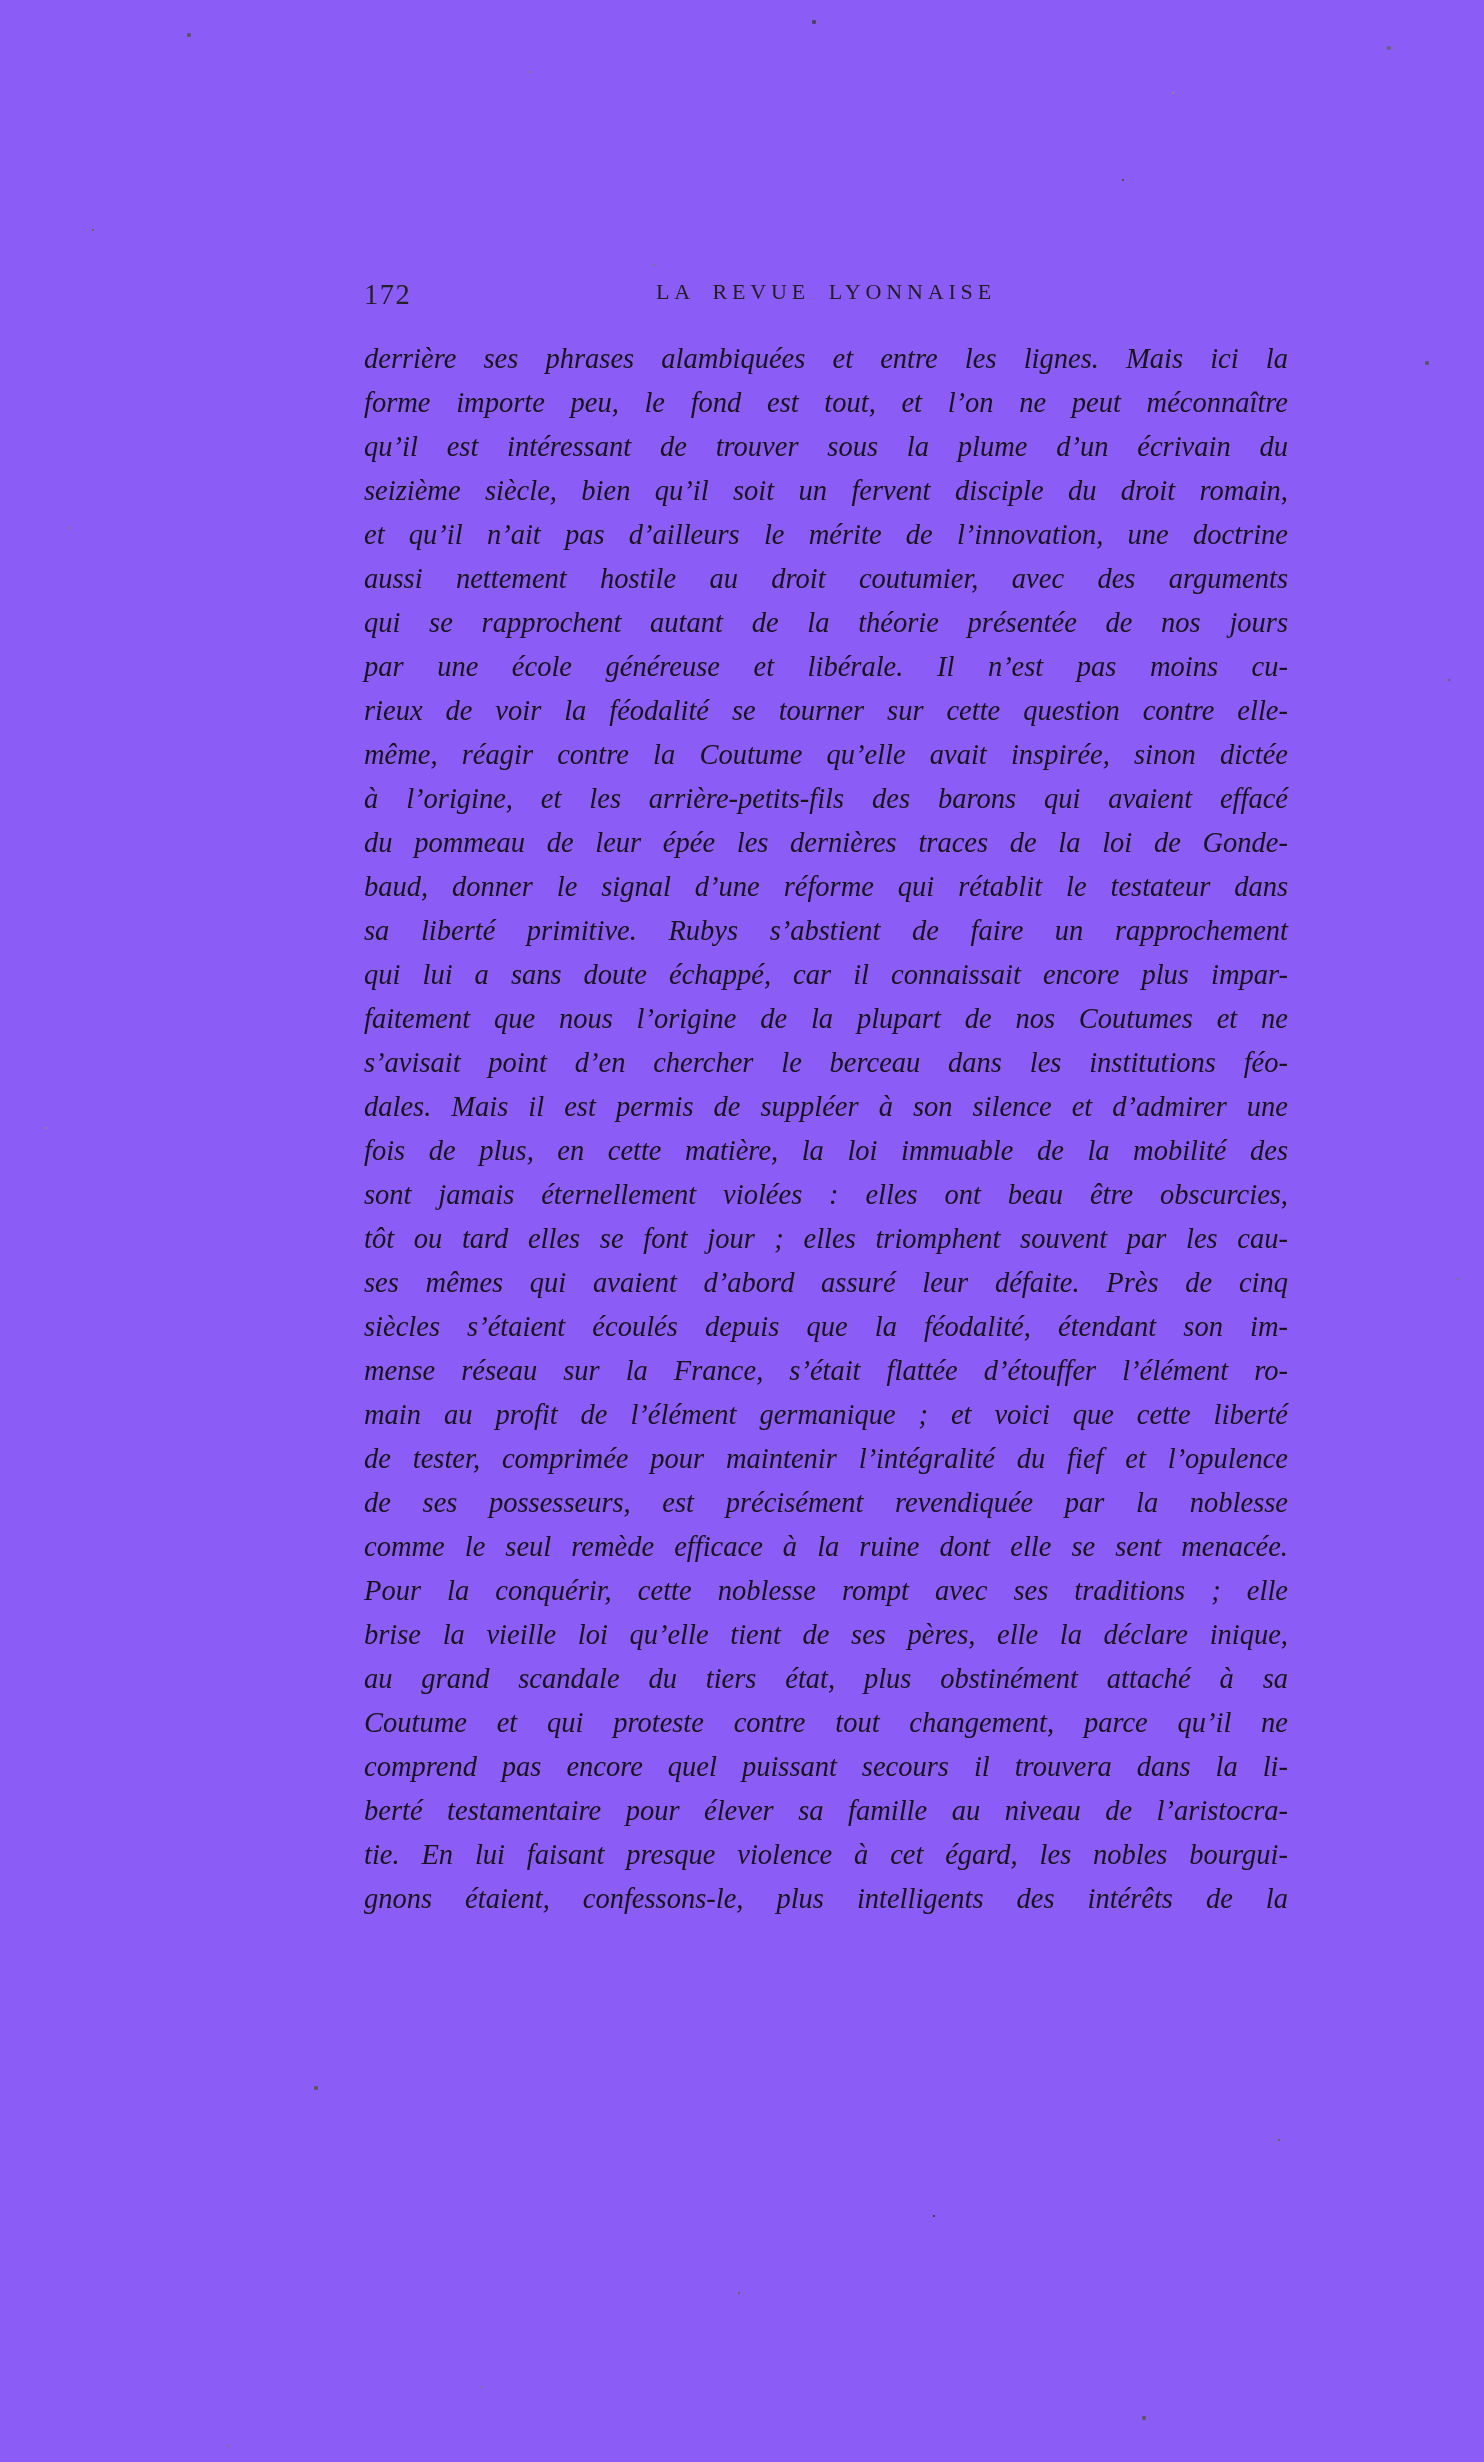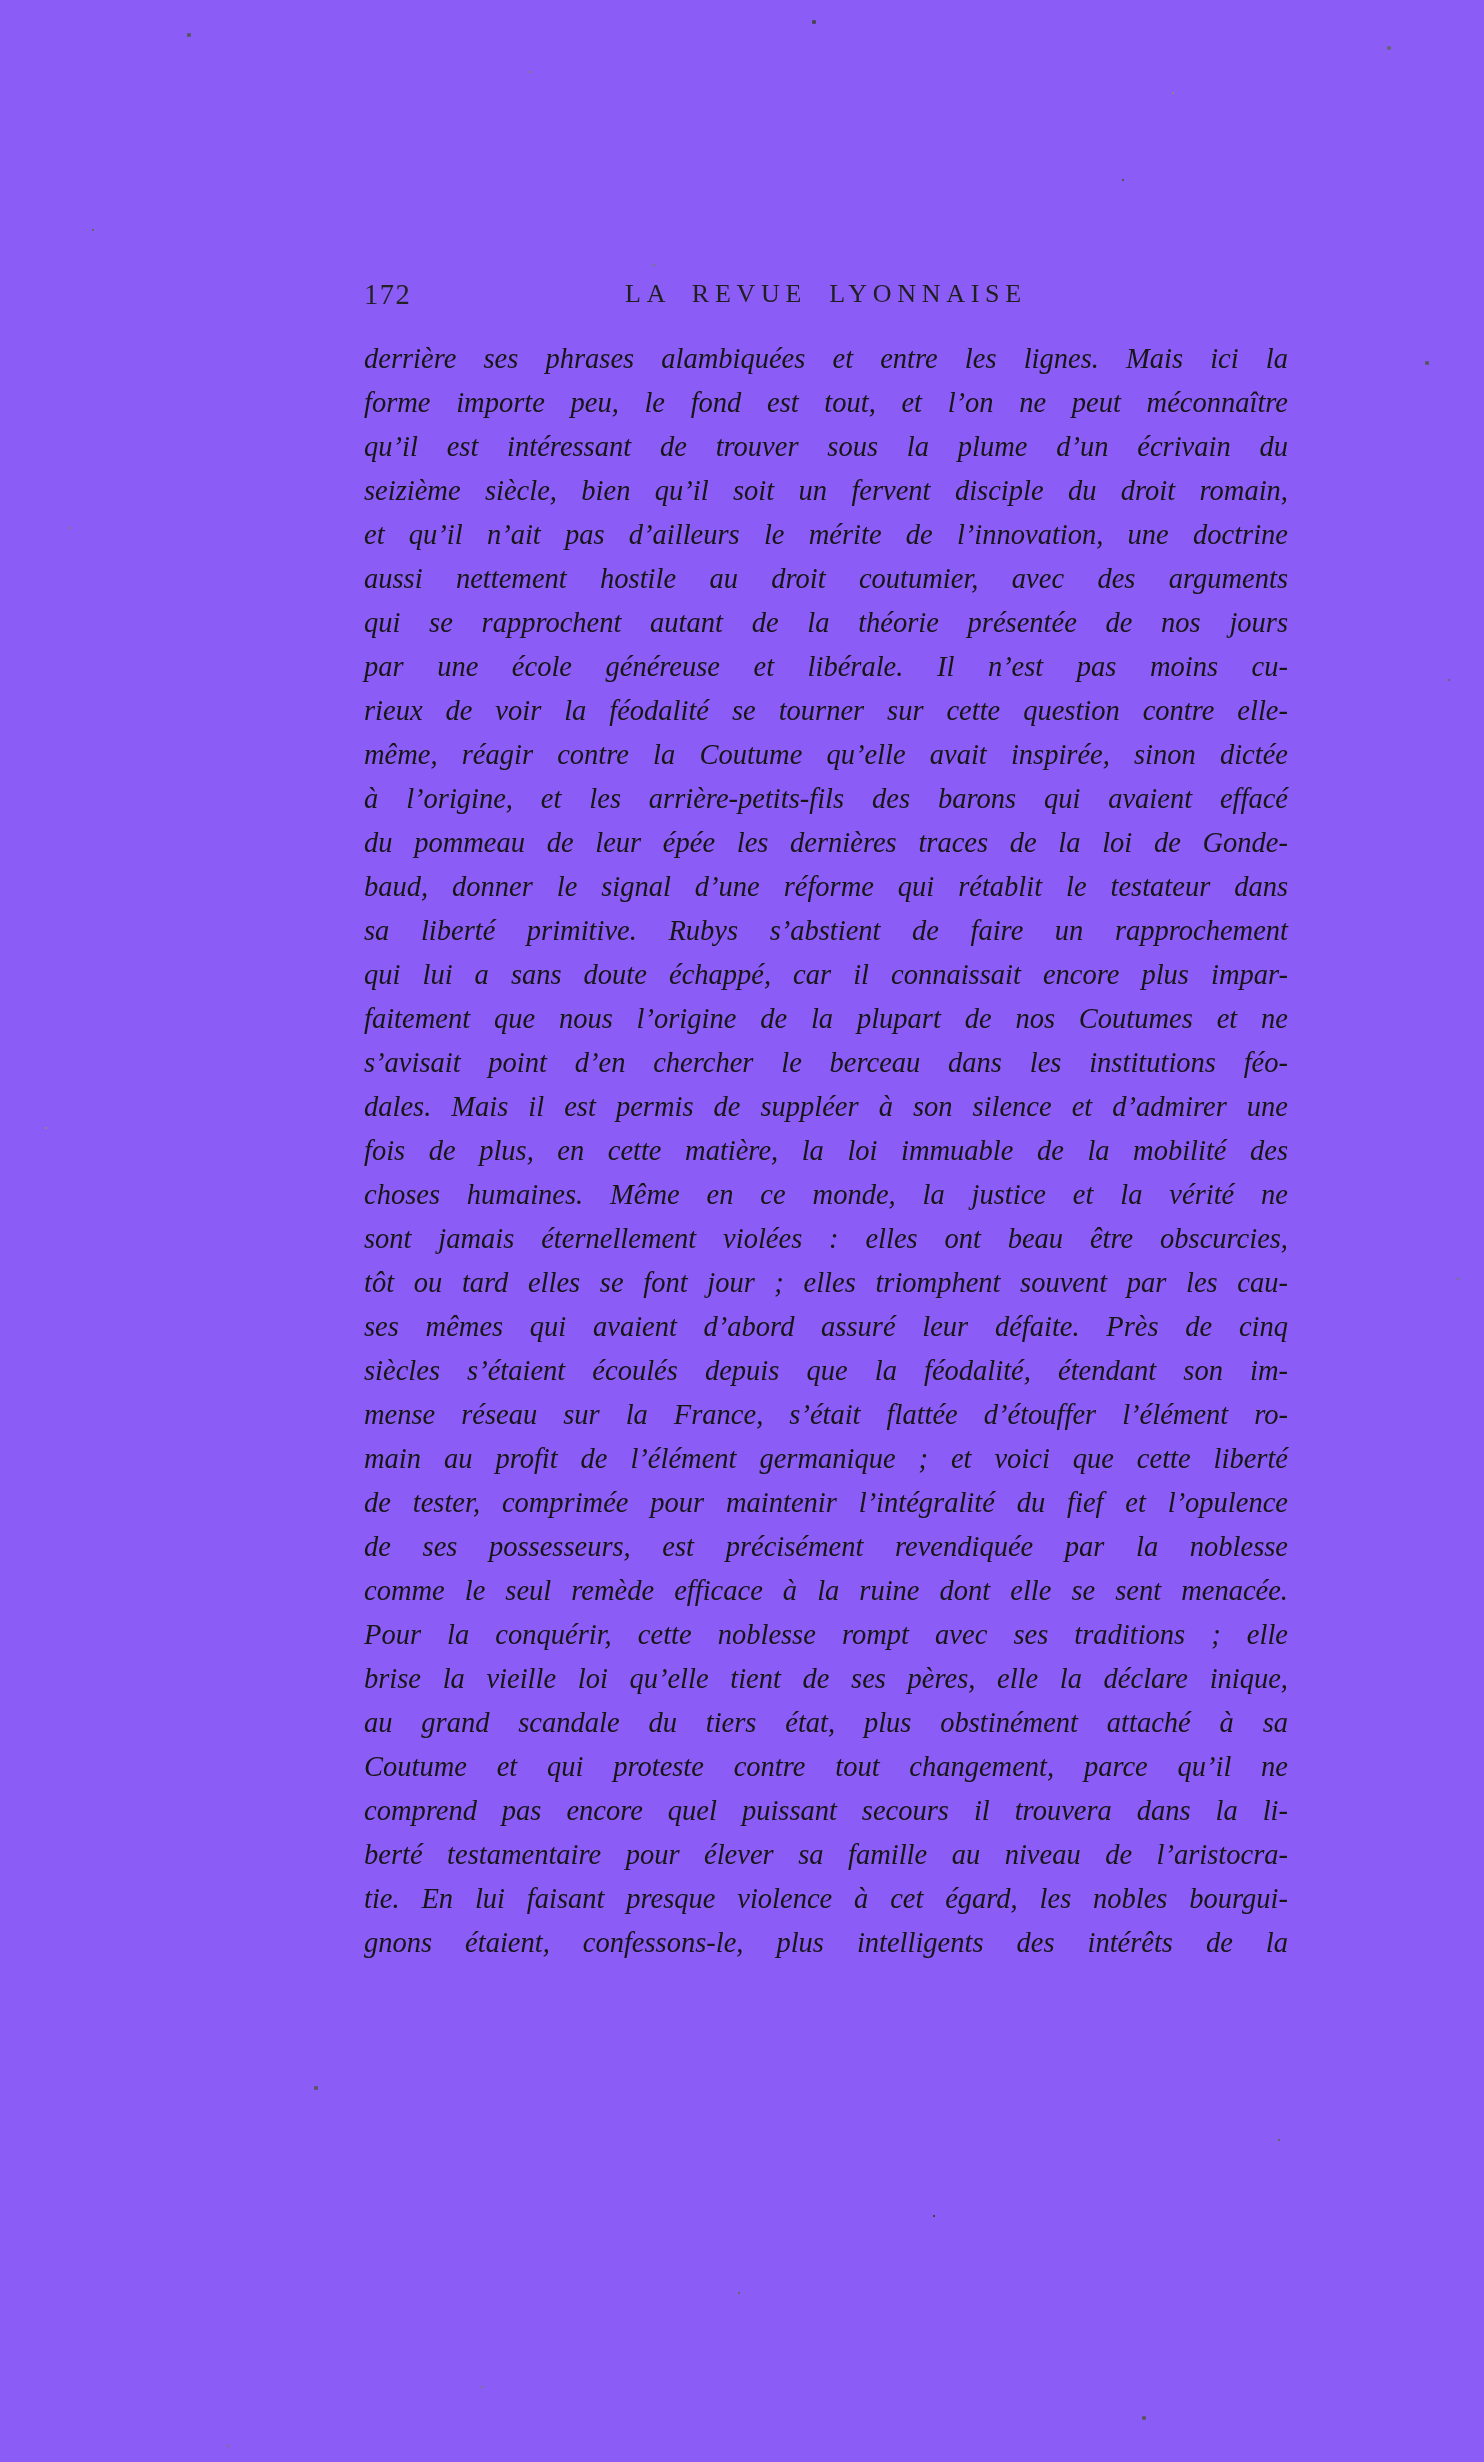--- a/index.html
+++ b/index.html
@@ -30,21 +30,21 @@
     font-size: 28.5px;
     letter-spacing: 1.5px;
     color: #222222;
   }
   .running-title {
     position: absolute;
     left: 0;
     top: 0;
     width: 100%;
     text-align: center;
-    font-size: 26px;
+    font-size: 22px;
     letter-spacing: 0.22em;
     word-spacing: 0.38em;
     color: #1f1f1f;
     white-space: nowrap;
   }
   .body-text {
     position: absolute;
     top: 337px;
     left: 364px;
     width: 924px;
@@ -116,21 +116,20 @@
       <div class="text-line">même, réagir contre la Coutume qu’elle avait inspirée, sinon dictée</div>
       <div class="text-line">à l’origine, et les arrière-petits-fils des barons qui avaient effacé</div>
       <div class="text-line">du pommeau de leur épée les dernières traces de la loi de Gonde-</div>
       <div class="text-line">baud, donner le signal d’une réforme qui rétablit le testateur dans</div>
       <div class="text-line">sa liberté primitive. Rubys s’abstient de faire un rapprochement</div>
       <div class="text-line">qui lui a sans doute échappé, car il connaissait encore plus impar-</div>
       <div class="text-line">faitement que nous l’origine de la plupart de nos Coutumes et ne</div>
       <div class="text-line">s’avisait point d’en chercher le berceau dans les institutions féo-</div>
       <div class="text-line">dales. Mais il est permis de suppléer à son silence et d’admirer une</div>
       <div class="text-line">fois de plus, en cette matière, la loi immuable de la mobilité des</div>
-      <div class="text-line">choses humaines. Même en ce monde, la justice et la vérité ne</div>
       <div class="text-line">sont jamais éternellement violées : elles ont beau être obscurcies,</div>
       <div class="text-line">tôt ou tard elles se font jour ; elles triomphent souvent par les cau-</div>
       <div class="text-line">ses mêmes qui avaient d’abord assuré leur défaite. Près de cinq</div>
       <div class="text-line">siècles s’étaient écoulés depuis que la féodalité, étendant son im-</div>
       <div class="text-line">mense réseau sur la France, s’était flattée d’étouffer l’élément ro-</div>
       <div class="text-line">main au profit de l’élément germanique ; et voici que cette liberté</div>
       <div class="text-line">de tester, comprimée pour maintenir l’intégralité du fief et l’opulence</div>
       <div class="text-line">de ses possesseurs, est précisément revendiquée par la noblesse</div>
       <div class="text-line">comme le seul remède efficace à la ruine dont elle se sent menacée.</div>
       <div class="text-line">Pour la conquérir, cette noblesse rompt avec ses traditions ; elle</div>

